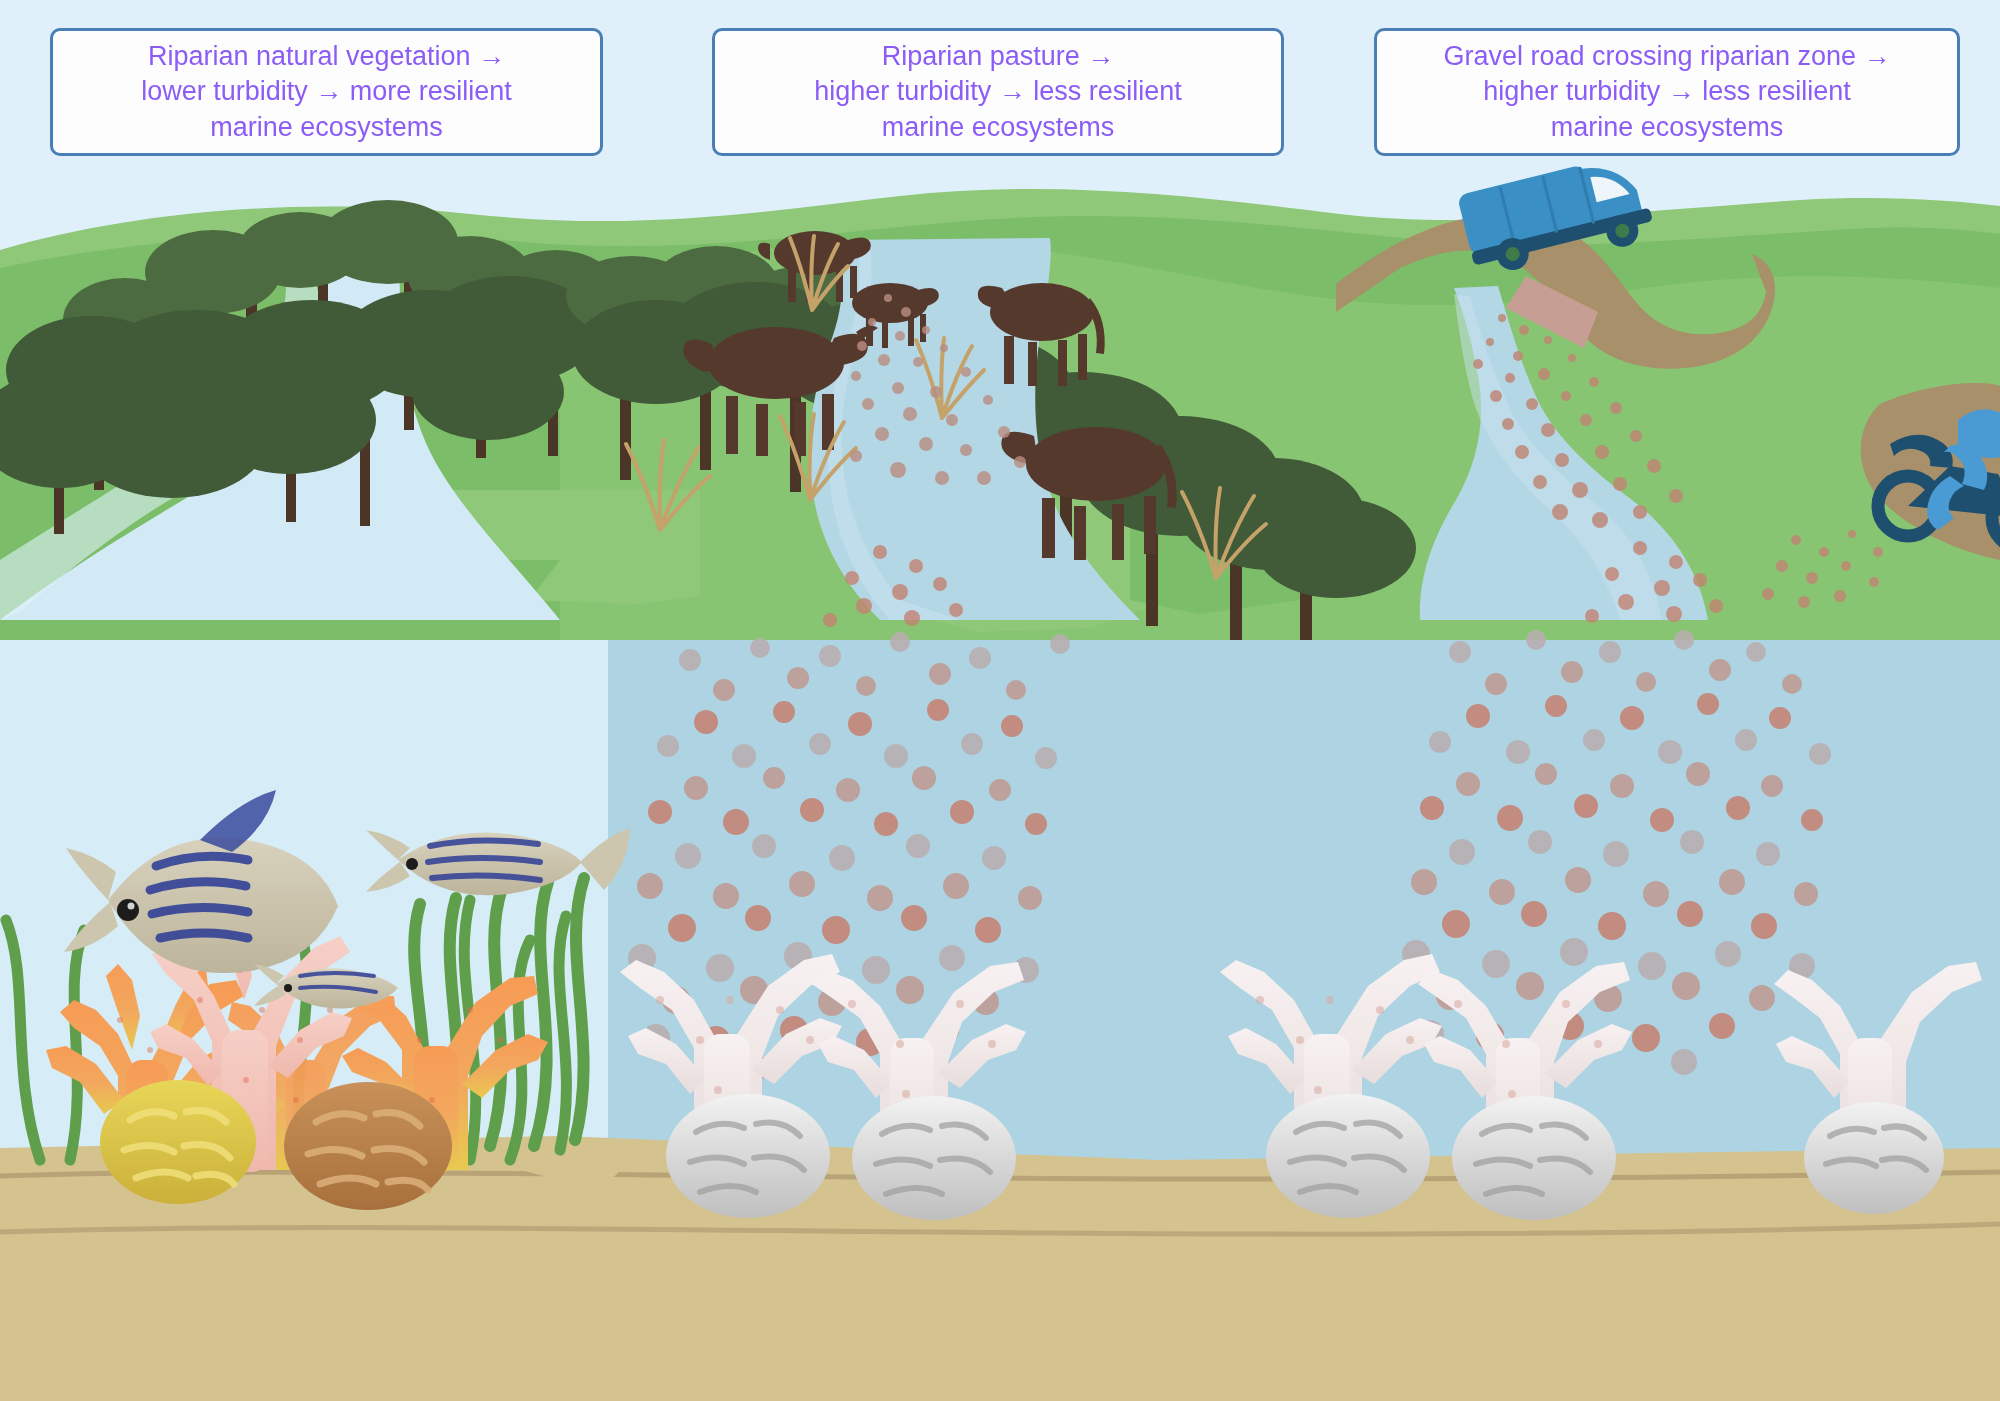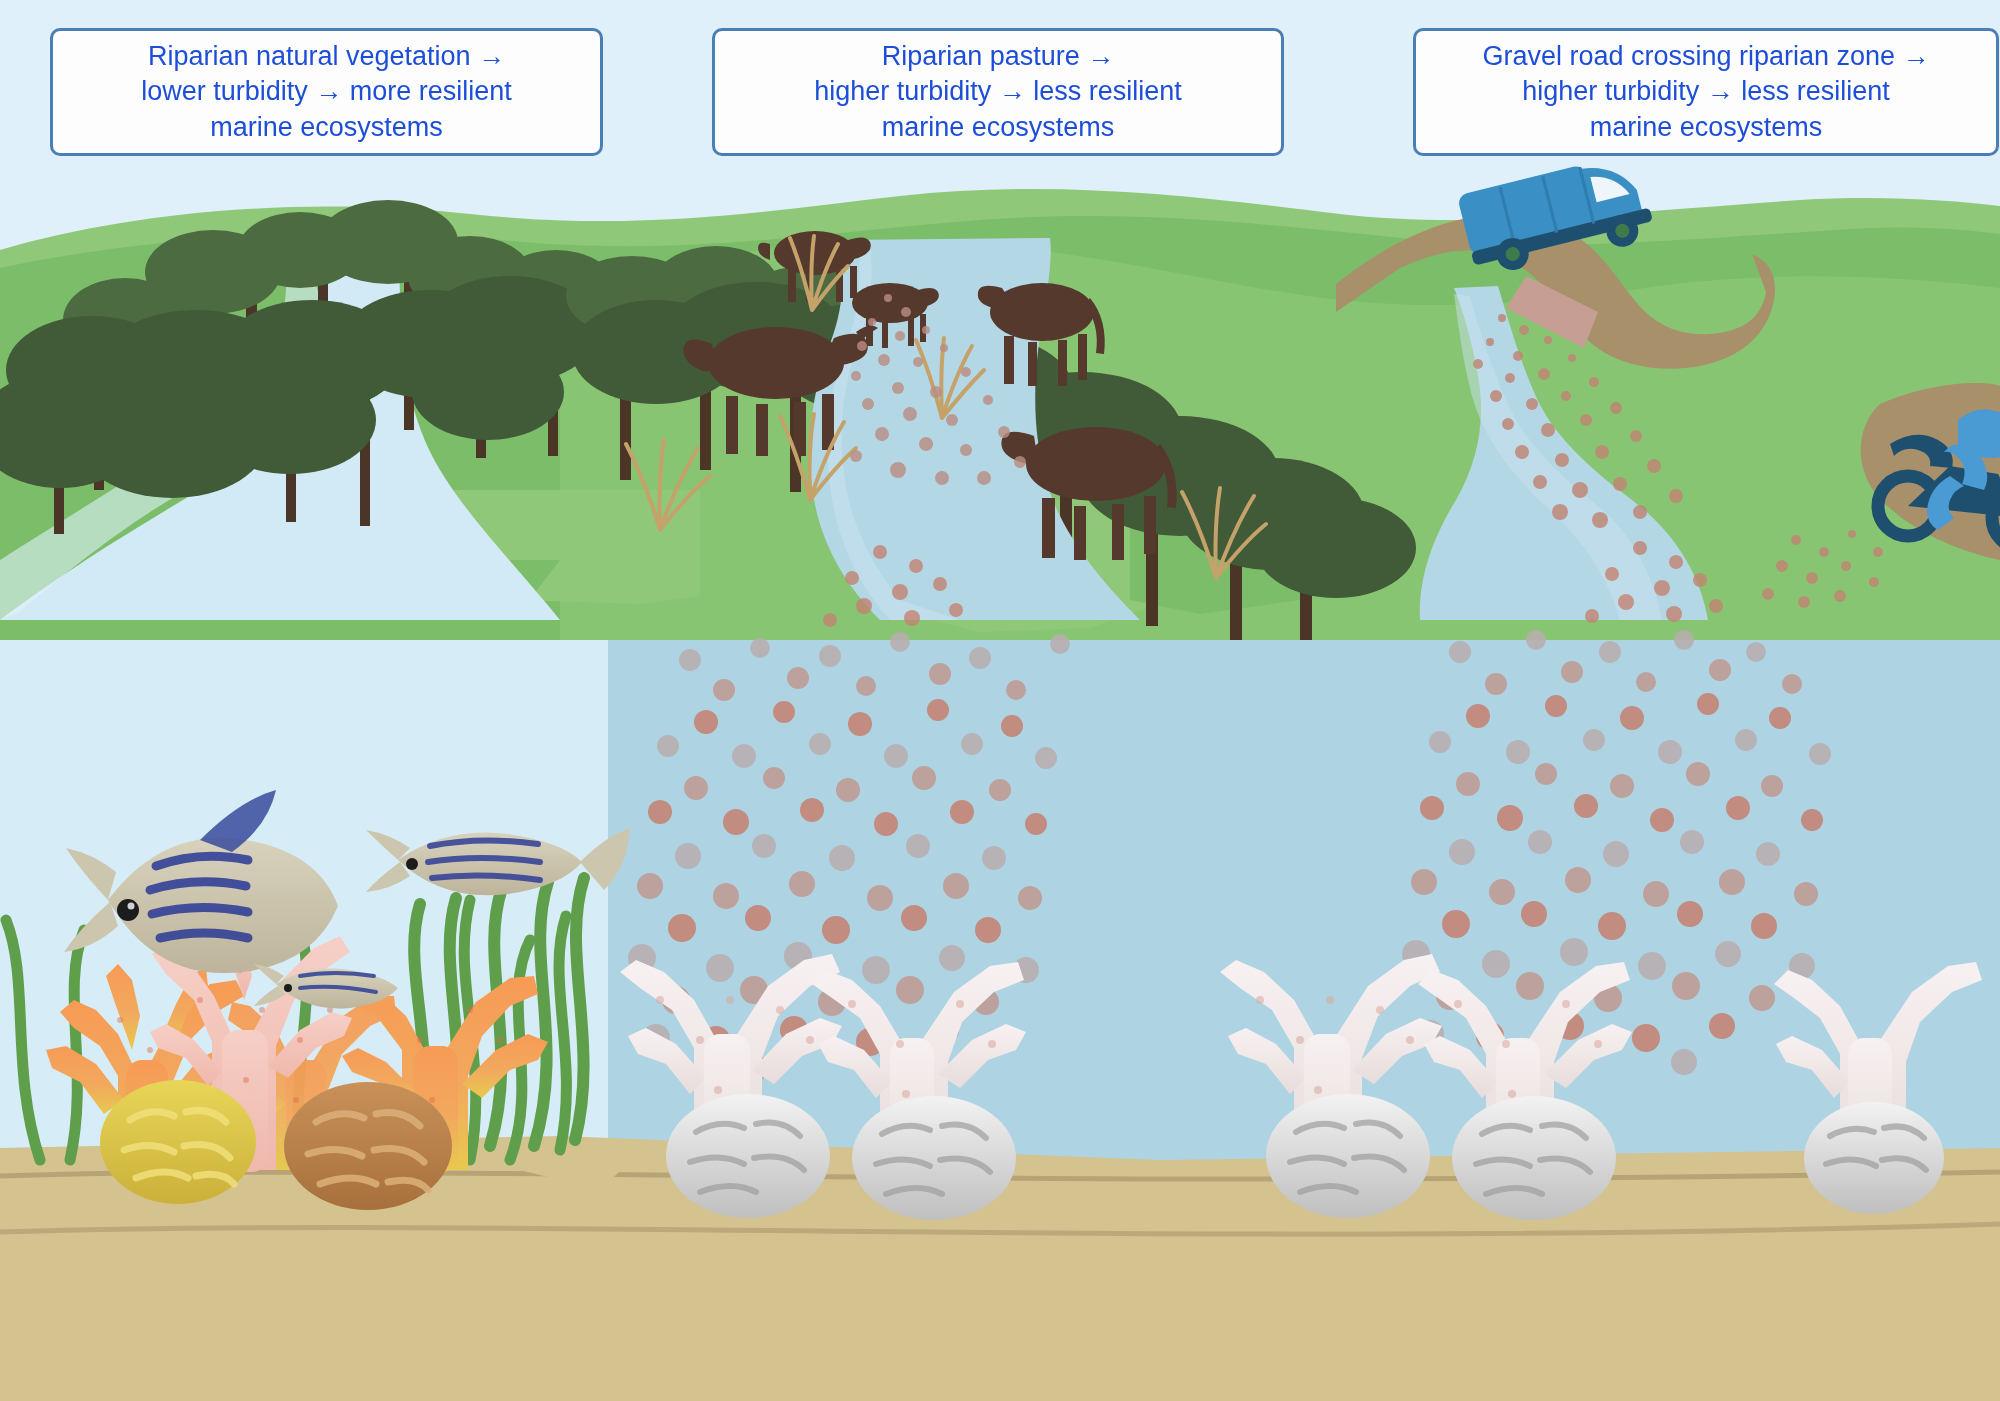--- a/index.html
+++ b/index.html
@@ -9,26 +9,26 @@
 
   
   .captions{position:absolute;left:0;top:0;width:2000px;height:180px;z-index:60;}
   .caption-box{
     position:absolute;top:28px;height:128px;
     background:#fdfdfd;border:3px solid #4a7fb5;border-radius:10px;
     display:flex;align-items:center;justify-content:center;
     box-sizing:border-box;padding:6px 14px;
   }
   .caption-text{
-    color:#1d4ed8;font-size:27px;line-height:1.30;text-align:center;
+    color:#8b5cf6;font-size:27px;line-height:1.30;text-align:center;
     font-family:"Liberation Sans",sans-serif;white-space:pre-line;font-weight:400;
   }
   #cap0{left:50px;width:553px;}
   #cap1{left:712px;width:572px;justify-content:center;}
-  #cap2{left:1413px;width:586px;}
+  #cap2{left:1374px;width:586px;}
 </style>
 </head>
 <body>
 
 <div id="stage">
 
   <svg class="layer" viewBox="0 0 2000 1401" preserveAspectRatio="none">
     <defs>
       <radialGradient id="pg" cx="35%" cy="32%" r="72%">
         <stop offset="0%" stop-color="#ffffff" stop-opacity=".55"></stop>

